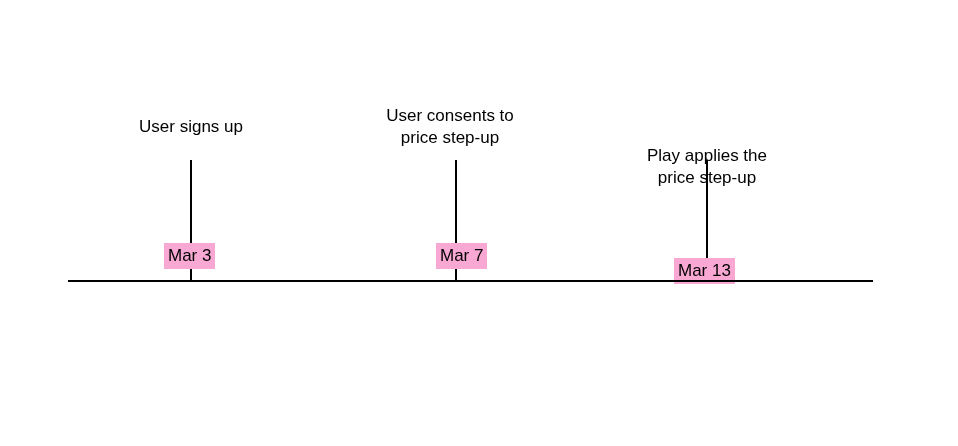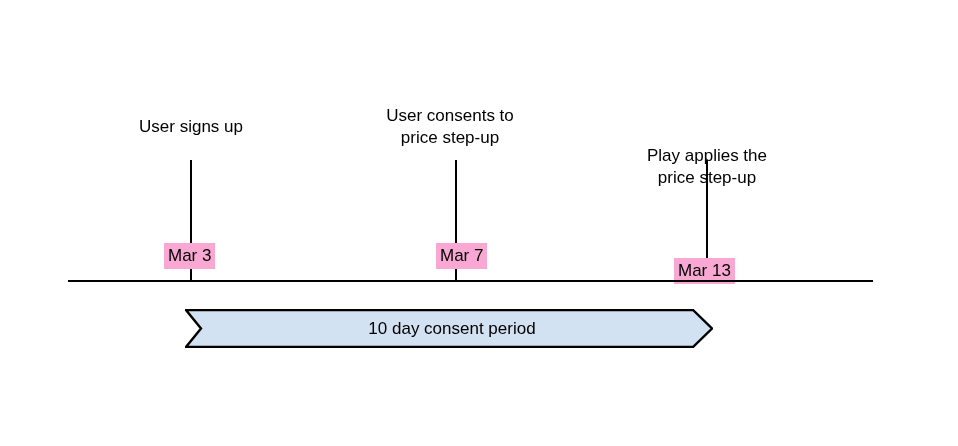--- a/index.html
+++ b/index.html
@@ -108,20 +108,14 @@
 
   <div class="event-label" style="left:577px; top:105px; width:260px;margin-top:40px;">Play applies the
 price step-up</div>
 
   <div class="tick" style="left:706px;"></div>
 
   <div class="date-chip" style="left:674px; top:258px;">Mar 13</div>
 
   <div class="axis-line"></div>
 
-  <div class="period-banner">
-    <svg viewBox="0 0 528 39" preserveAspectRatio="none">
-      <polygon points="1,1 508,1 527,19.5 508,38 1,38 16,19.5" fill="#d2e2f2" stroke="#000000" stroke-width="2.4" stroke-linejoin="miter"></polygon>
-    </svg>
-    <div class="period-banner-text">10 day consent period</div>
-  </div>
 
 </div>
 
 </body></html>

